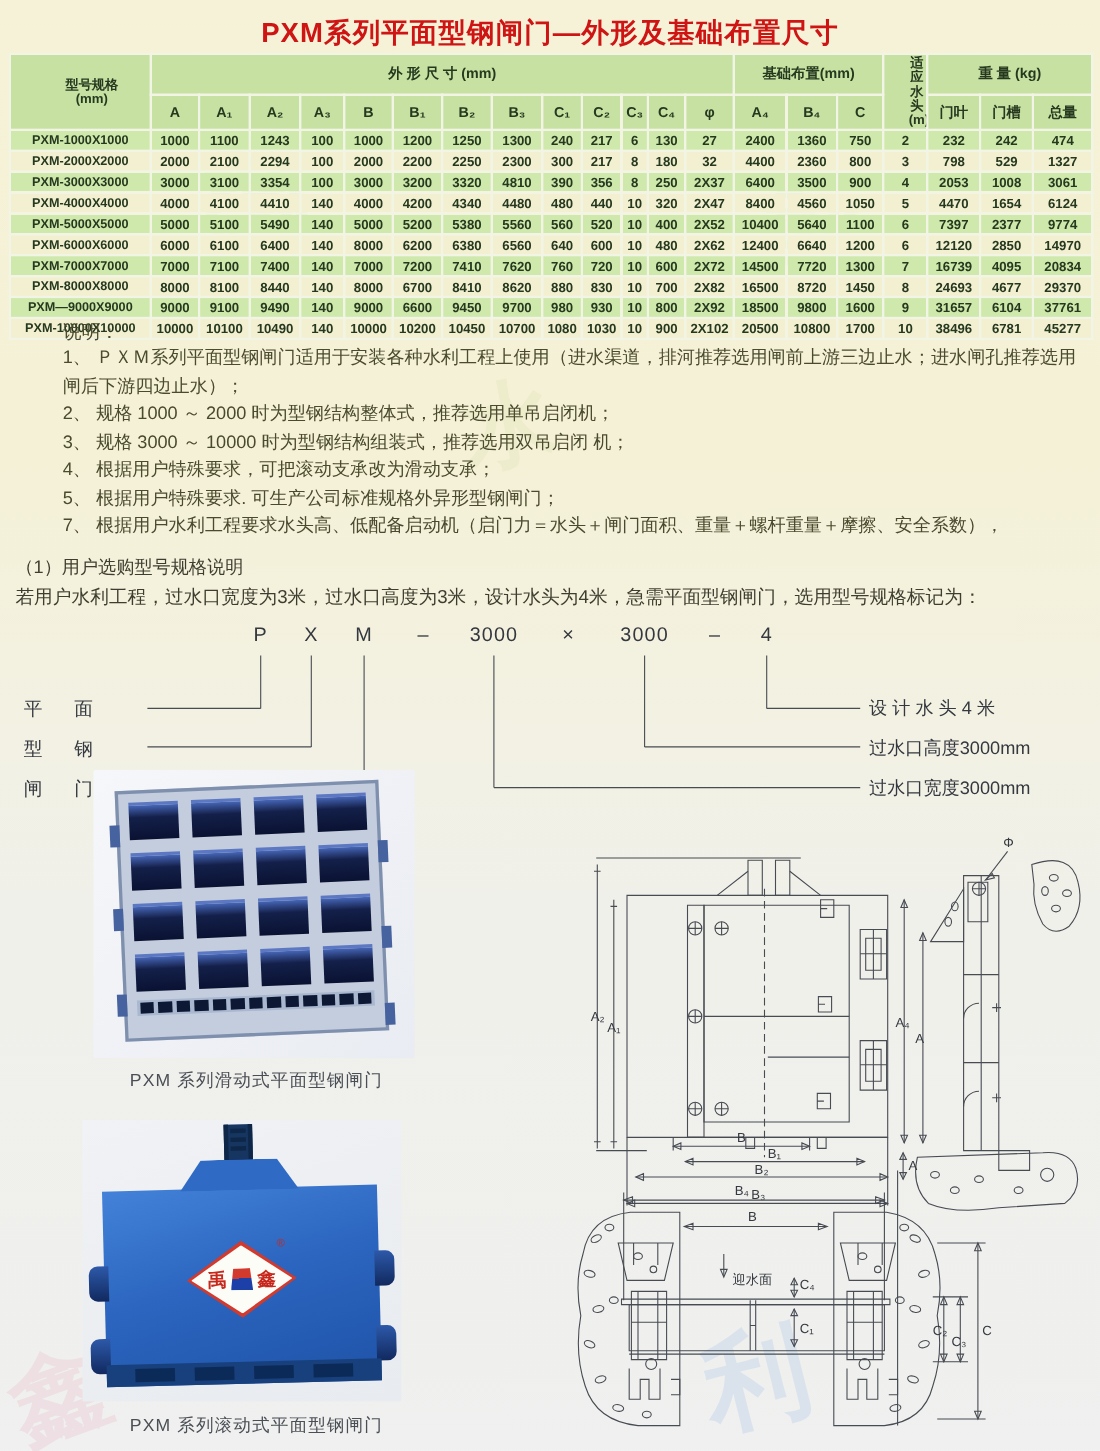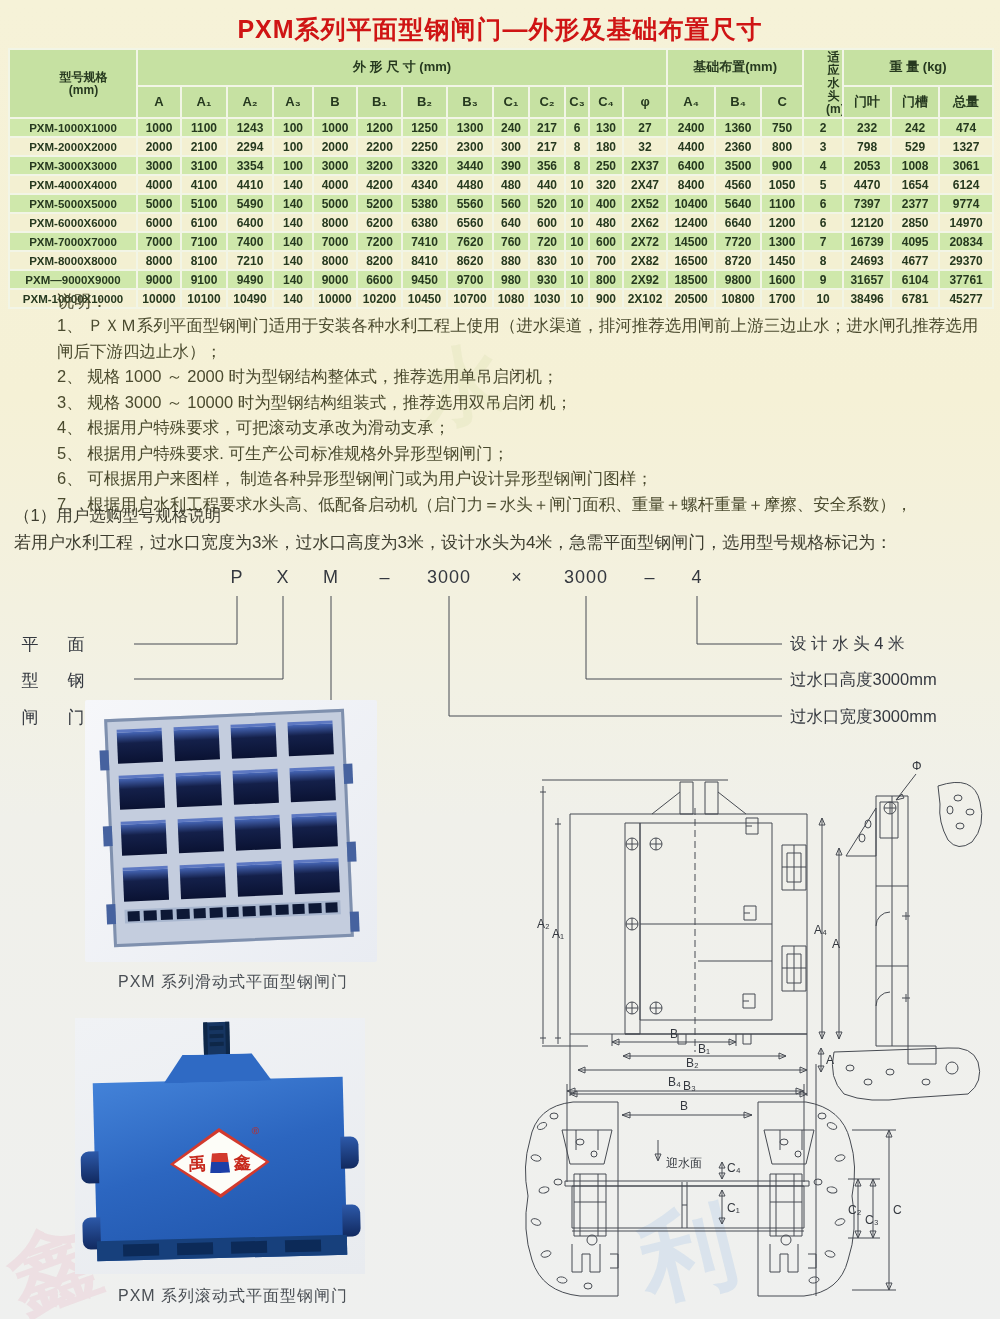--- a/index.html
+++ b/index.html
@@ -198,21 +198,21 @@
         </tr>
         <tr>
           <td class="model-cell">PXM-3000X3000</td>
           <td>3000</td>
           <td>3100</td>
           <td>3354</td>
           <td>100</td>
           <td>3000</td>
           <td>3200</td>
           <td>3320</td>
-          <td>3440</td>
+          <td>4810</td>
           <td>390</td>
           <td>356</td>
           <td>8</td>
           <td>250</td>
           <td>2X37</td>
           <td>6400</td>
           <td>3500</td>
           <td>900</td>
           <td>4</td>
           <td>2053</td>
@@ -308,24 +308,24 @@
           <td>1300</td>
           <td>7</td>
           <td>16739</td>
           <td>4095</td>
           <td>20834</td>
         </tr>
         <tr>
           <td class="model-cell">PXM-8000X8000</td>
           <td>8000</td>
           <td>8100</td>
-          <td>7210</td>
+          <td>8440</td>
           <td>140</td>
           <td>8000</td>
-          <td>8200</td>
+          <td>6700</td>
           <td>8410</td>
           <td>8620</td>
           <td>880</td>
           <td>830</td>
           <td>10</td>
           <td>700</td>
           <td>2X82</td>
           <td>16500</td>
           <td>8720</td>
           <td>1450</td>
@@ -383,21 +383,20 @@
       </tbody>
   </table>
 
   <div class="notes-head">说明：</div>
   <div class="notes-list">
       <div class="note-item">1、 ＰＸＭ系列平面型钢闸门适用于安装各种水利工程上使用（进水渠道，排河推荐选用闸前上游三边止水；进水闸孔推荐选用闸后下游四边止水）；</div>
       <div class="note-item">2、 规格 1000 ～ 2000 时为型钢结构整体式，推荐选用单吊启闭机；</div>
       <div class="note-item">3、 规格 3000 ～ 10000 时为型钢结构组装式，推荐选用双吊启闭 机；</div>
       <div class="note-item">4、 根据用户特殊要求，可把滚动支承改为滑动支承；</div>
       <div class="note-item">5、 根据用户特殊要求. 可生产公司标准规格外异形型钢闸门；</div>
-      <div class="note-item">6、 可根据用户来图样， 制造各种异形型钢闸门或为用户设计异形型钢闸门图样；</div>
       <div class="note-item">7、 根据用户水利工程要求水头高、低配备启动机（启门力＝水头＋闸门面积、重量＋螺杆重量＋摩擦、安全系数），</div>
     </div>
 
   <div class="sel-head">（1）用户选购型号规格说明</div>
   <div class="sel-intro">若用户水利工程，过水口宽度为3米，过水口高度为3米，设计水头为4米，急需平面型钢闸门，选用型号规格标记为：</div>
 
   <div class="code-row">
       <span class="code-part" style="left: 237px;">P</span>
       <span class="code-part" style="left: 283px;">X</span>
       <span class="code-part" style="left: 331px;">M</span>

